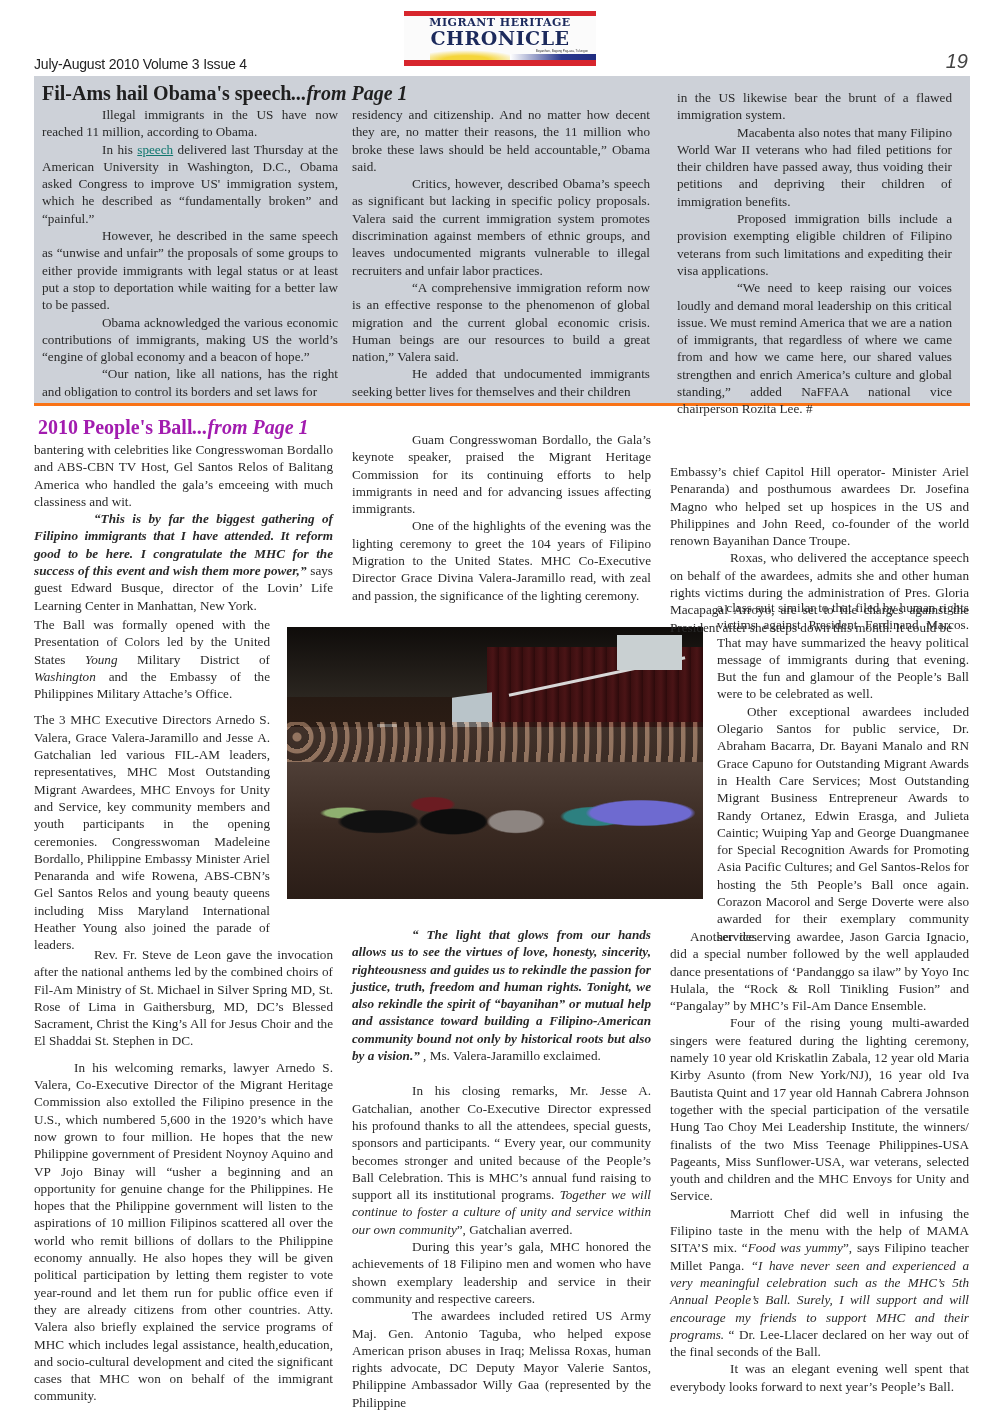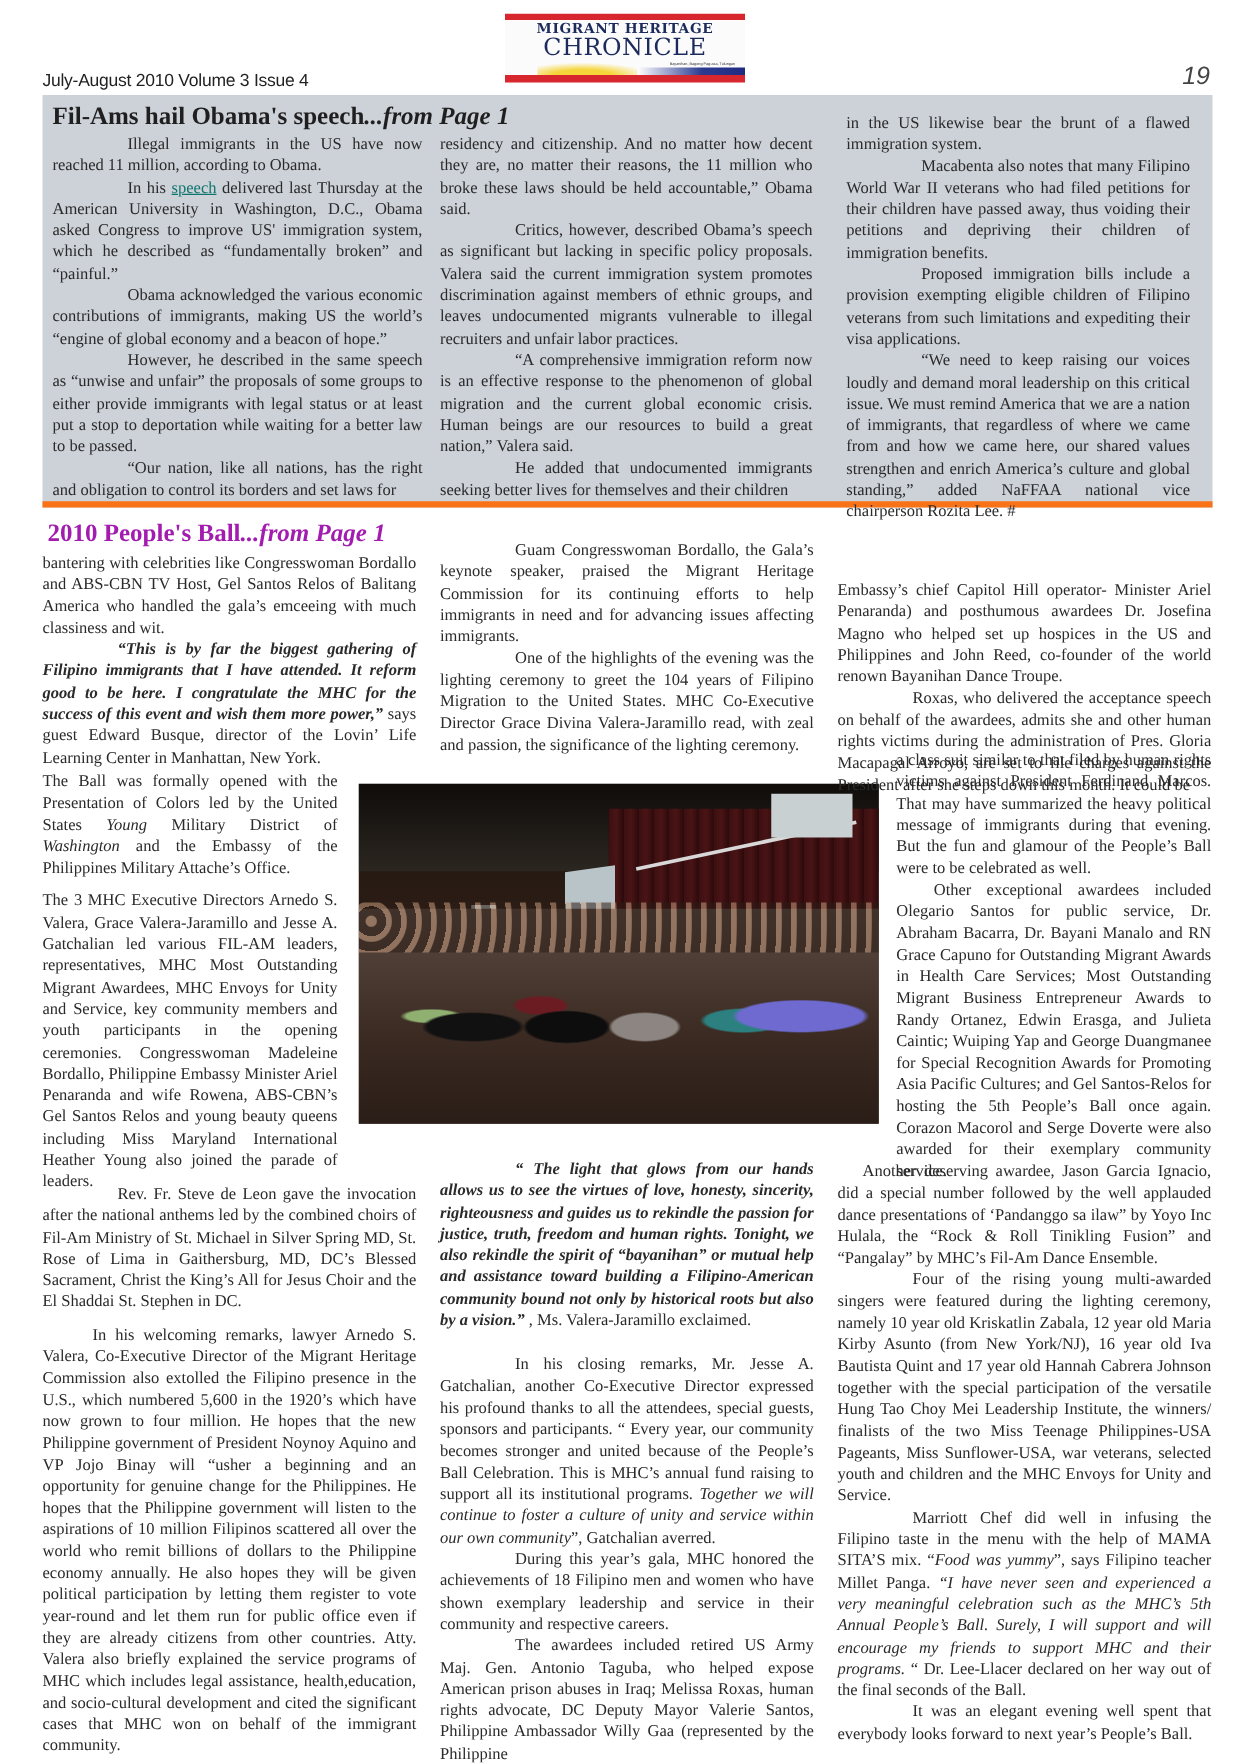--- a/index.html
+++ b/index.html
@@ -16,26 +16,26 @@
   .masthead .stripe-top { position: absolute; left: 4px; right: 4px; top: 1px; height: 5px; background: #d7262d; }
   .masthead .logo-body { position: absolute; left: 4px; right: 4px; top: 6px; height: 44px; background: #fbfbfb; }
   .masthead .stripe-bottom-red { position: absolute; left: 4px; right: 4px; top: 50px; height: 6px; background: #d7262d; }
   .masthead .stripe-blue { position: absolute; left: 110px; right: 4px; top: 44px; height: 6px;
                            background: linear-gradient(90deg, #ffffff 0%, #2b3a8f 60%, #1f2b80 100%); }
   .masthead .sun { position: absolute; left: 30px; top: 40px; width: 90px; height: 10px;
                    background: radial-gradient(ellipse at 40% 100%, #f5d53a 0%, #f5d53a 30%, rgba(245,213,58,0) 70%); }
   .masthead .name1 { position: absolute; left: 0; right: 0; top: 6px; text-align: center;
                      font-family: "DejaVu Serif", serif; font-weight: bold; font-size: 11px; color: #1c2a5c; letter-spacing: 0.5px; }
   .masthead .name2 { position: absolute; left: 0; right: 0; top: 17px; text-align: center;
-                     font-family: "DejaVu Serif", serif; font-weight: normal; font-size: 19px; color: #1c2a5c; letter-spacing: 0.5px; }
+                     font-family: "DejaVu Serif", serif; font-weight: bold; font-size: 19px; color: #1c2a5c; letter-spacing: 0.5px; }
   .masthead .tagline { position: absolute; right: 12px; top: 39px; font-size: 3px; color: #333; font-family: "Liberation Sans", sans-serif; }
 
   
   .story-box { position: absolute; left: 34px; top: 76px; width: 936px; height: 330px;
-               background: #cdd1d8; border-bottom: 5px solid #f97316; box-sizing: border-box; }
+               background: #cdd1d8; border-bottom: 3px solid #f97316; box-sizing: border-box; }
   .story-box h2 { position: absolute; left: 8px; top: 6px; margin: 0; font-size: 20px; font-weight: bold; color: #1f1f1f;
                   font-family: "Liberation Serif", serif; }
   .story-box h2 i { font-weight: bold; }
   .col { position: absolute; font-size: 13.2px; line-height: 17.3px; text-align: justify; }
   .col p { margin: 0; }
   .col p.ind { text-indent: 60px; }
   .col p.gap { margin-top: 9px; }
   .col a { color: #0f766e; text-decoration: underline; }
 
   
@@ -83,22 +83,22 @@
   <div class="name2">CHRONICLE</div>
   <div class="tagline">Bayanihan, Bagong Pag-asa, Tulungan</div>
 </div>
 
 <div class="story-box">
   <h2><span>Fil-Ams hail Obama's speech</span><i>...from Page 1</i></h2>
 
   <div class="col" style="left:8px; top:30px; width:296px;">
     <p class="ind">Illegal immigrants in the US have now reached 11 million, according to Obama.</p>
     <p class="ind"><span>In his </span><a href="#">speech</a><span> delivered last Thursday at the American University in Washington, D.C., Obama asked Congress to improve US' immigration system, which he described as “fundamentally broken” and “painful.”</span></p>
+    <p class="ind">However, he described in the same speech as “unwise and unfair” the proposals of some groups to either provide immigrants with legal status or at least put a stop to deportation while waiting for a better law to be passed.</p>
     <p class="ind">Obama acknowledged the various economic contributions of immigrants, making US the world’s “engine of global economy and a beacon of hope.”</p>
-    <p class="ind">However, he described in the same speech as “unwise and unfair” the proposals of some groups to either provide immigrants with legal status or at least put a stop to deportation while waiting for a better law to be passed.</p>
     <p class="ind">“Our nation, like all nations, has the right and obligation to control its borders and set laws for</p>
   </div>
 
   <div class="col" style="left:318px; top:30px; width:298px;">
     <p>residency and citizenship. And no matter how decent they are, no matter their reasons, the 11 million who broke these laws should be held accountable,” Obama said.</p>
     <p class="ind">Critics, however, described Obama’s speech as significant but lacking in specific policy proposals. Valera said the current immigration system promotes discrimination against members of ethnic groups, and leaves undocumented migrants vulnerable to illegal recruiters and unfair labor practices.</p>
     <p class="ind">“A comprehensive immigration reform now is an effective response to the phenomenon of global migration and the current global economic crisis. Human beings are our resources to build a great nation,” Valera said.</p>
     <p class="ind">He added that undocumented immigrants seeking better lives for themselves and their children</p>
   </div>
 

